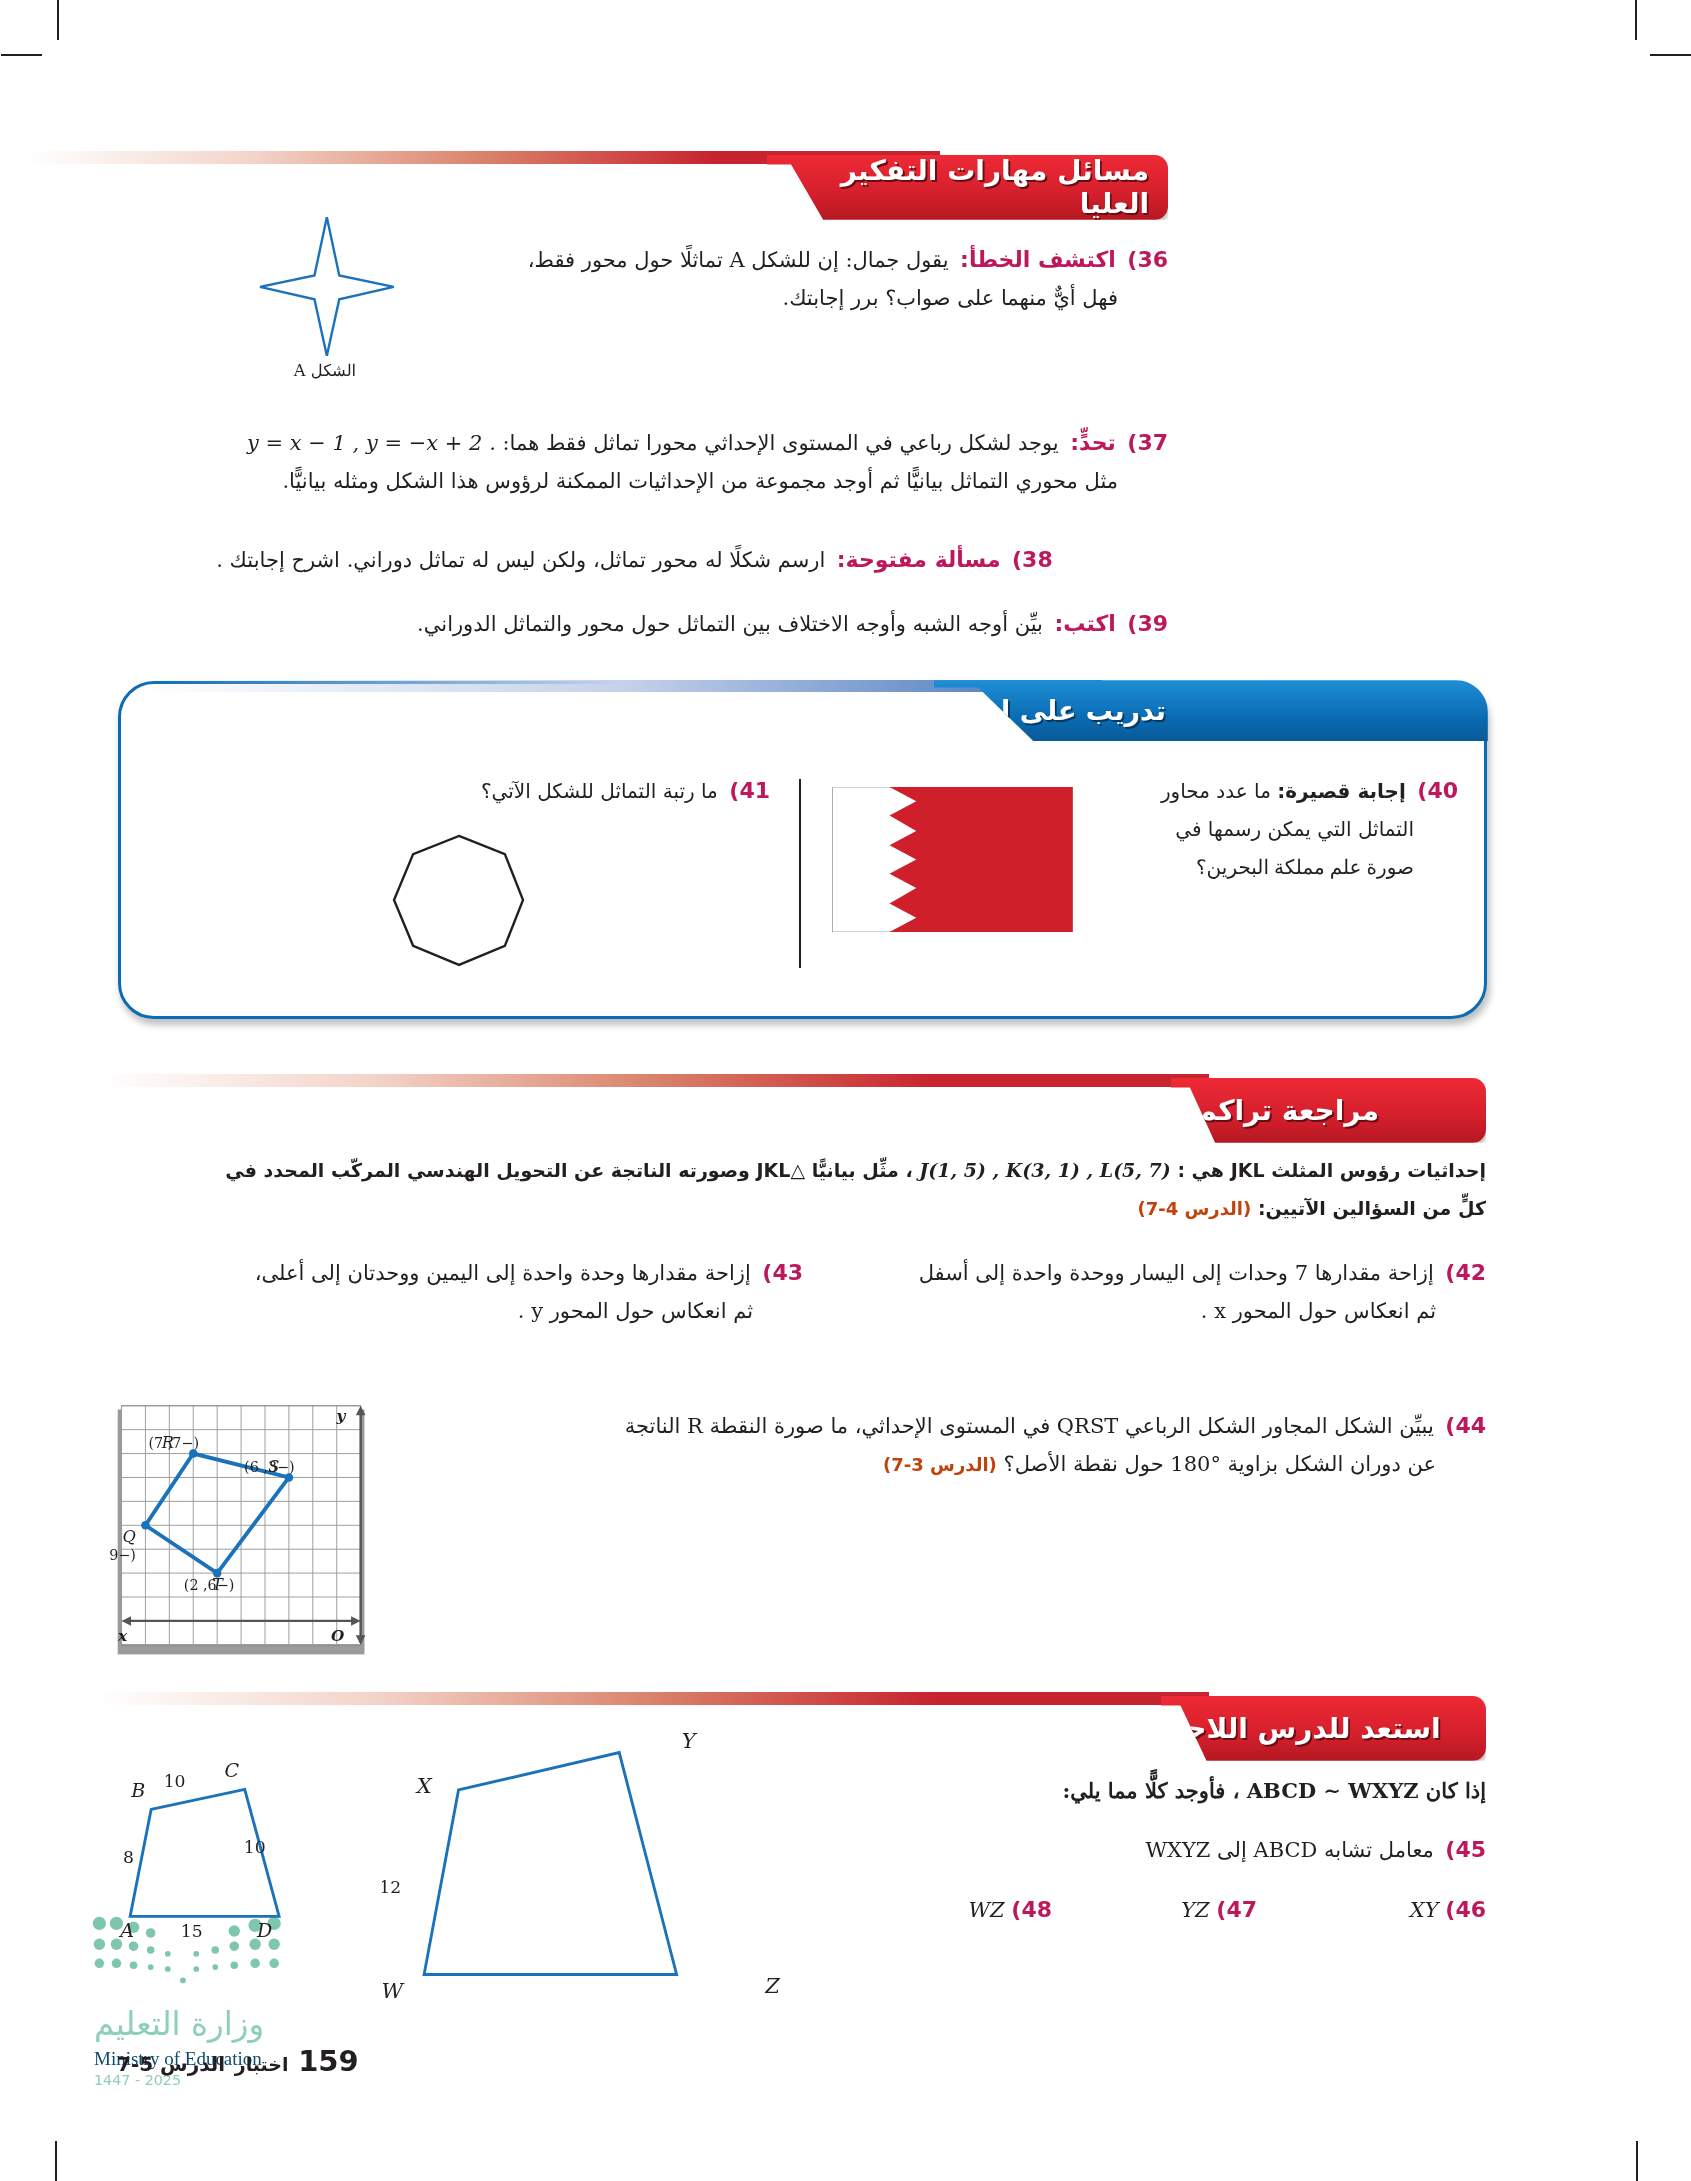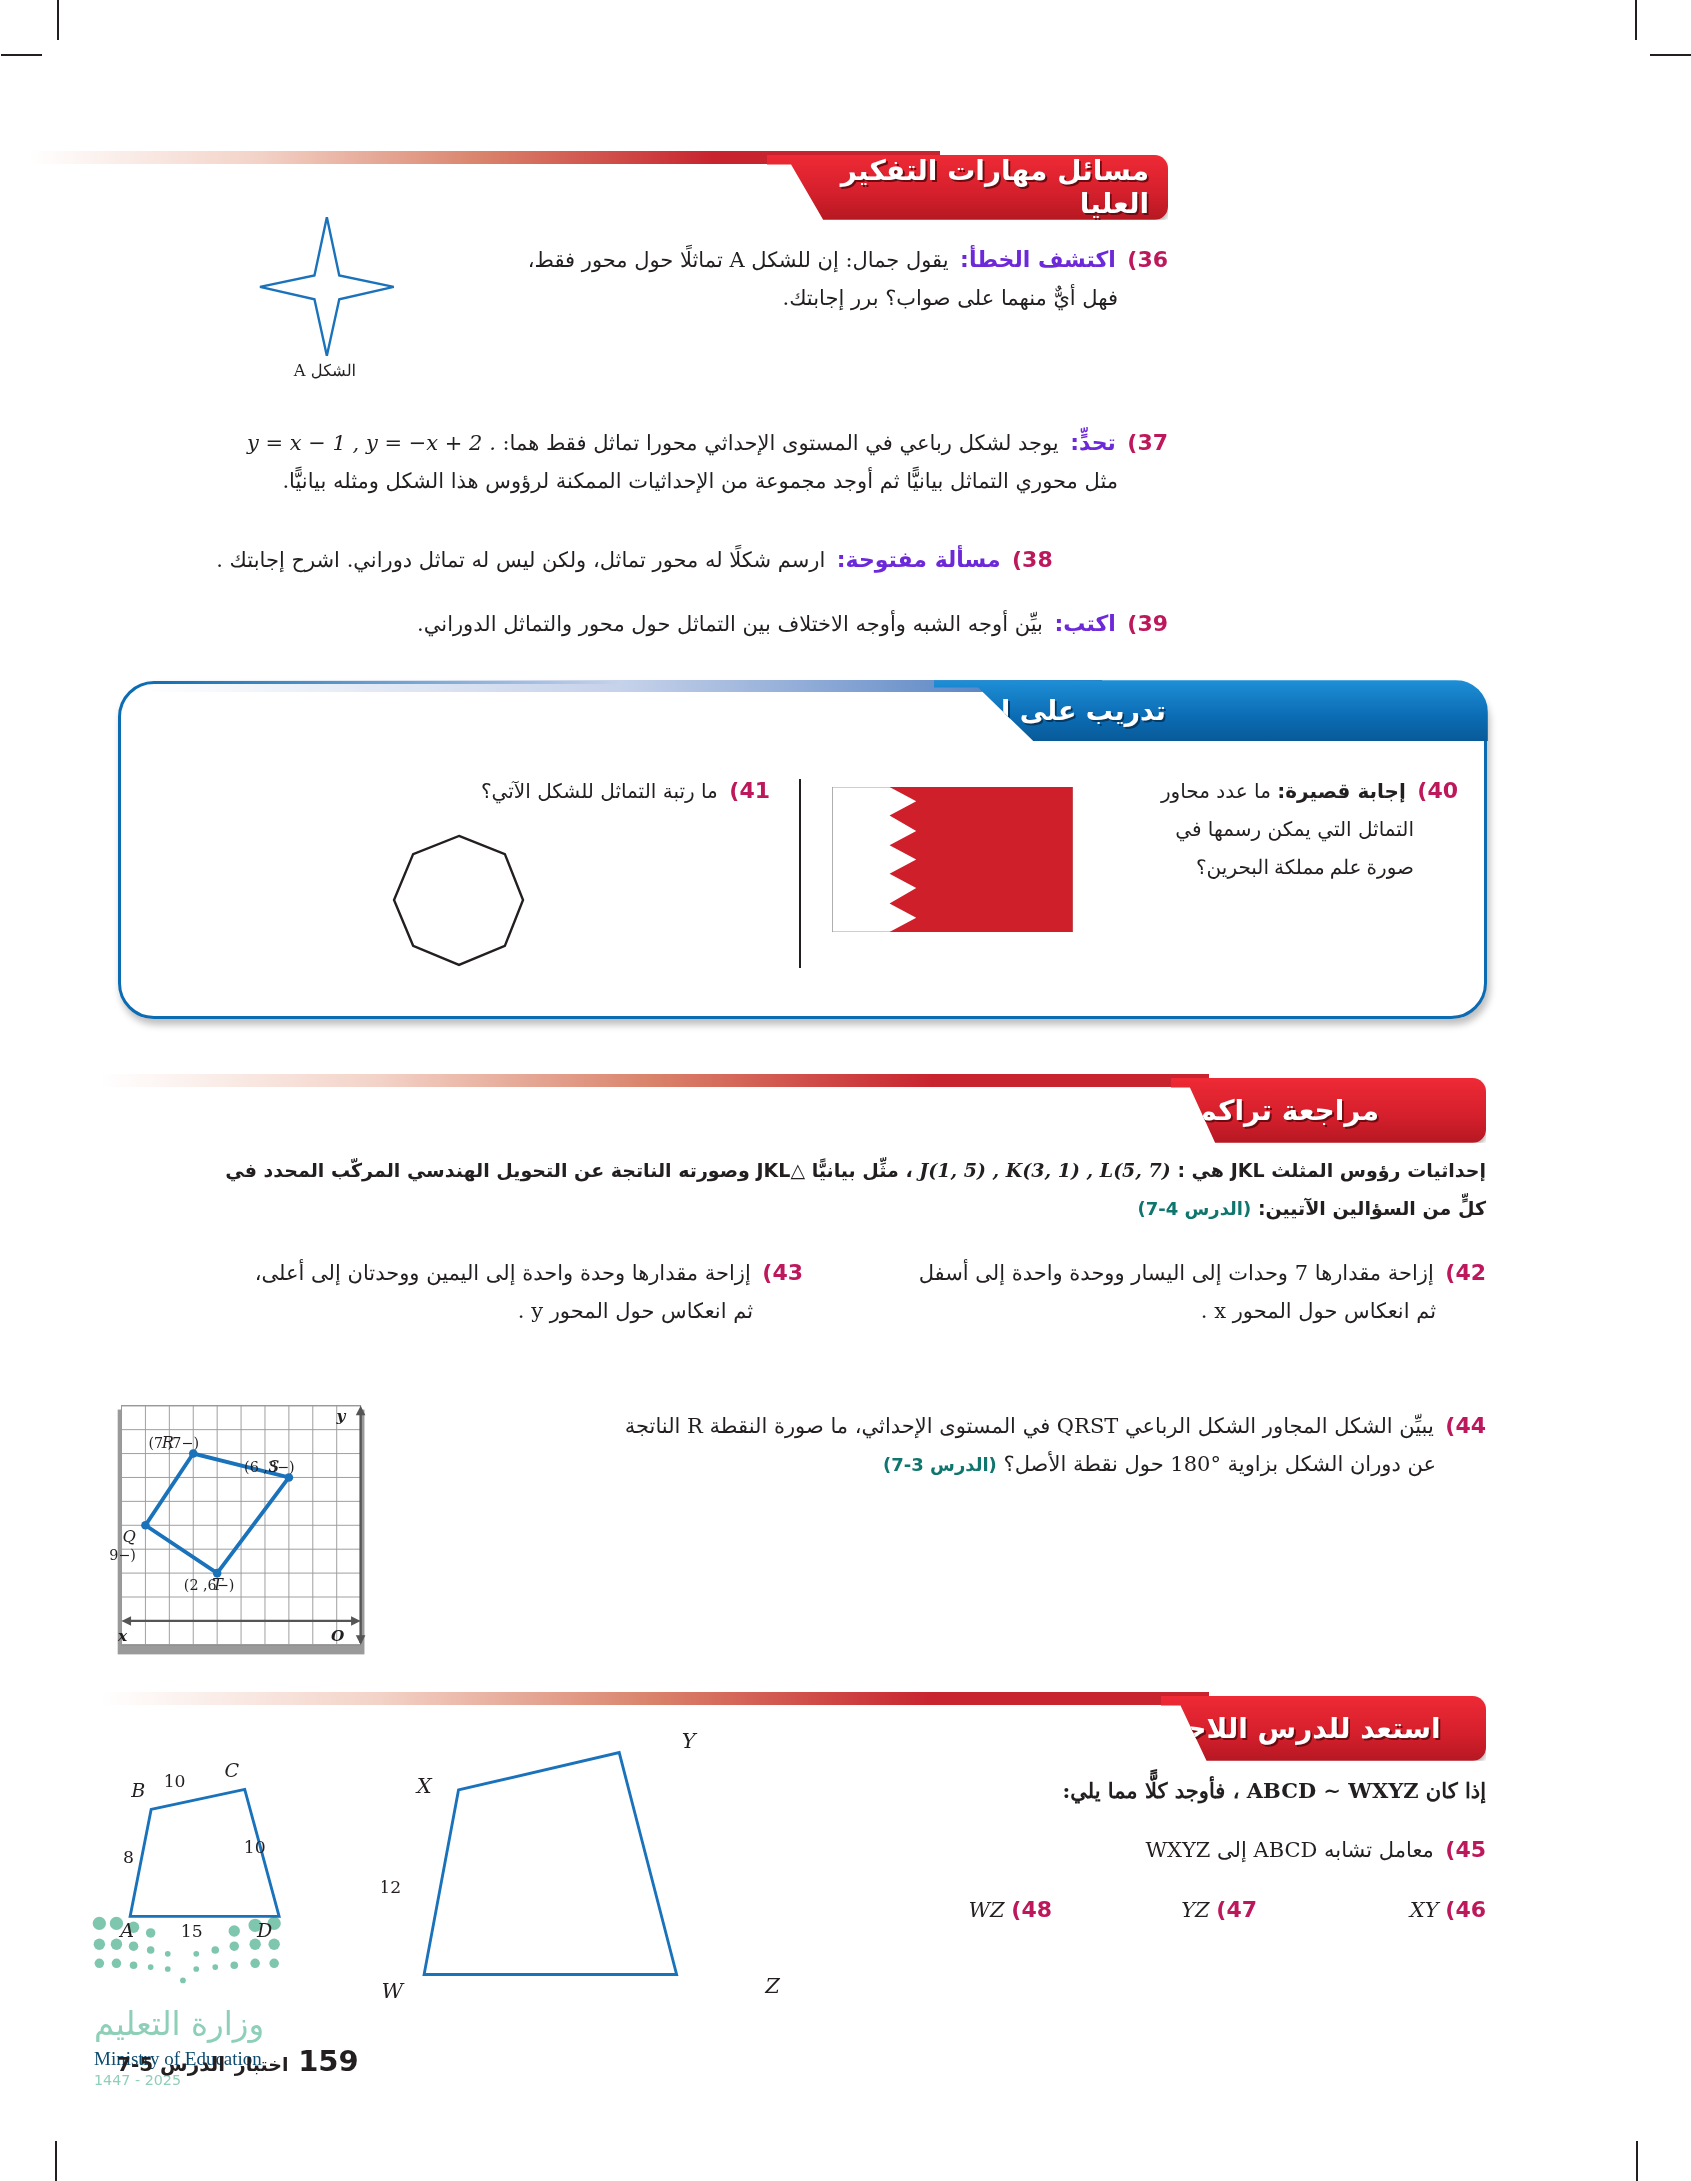--- a/index.html
+++ b/index.html
@@ -17,24 +17,24 @@
     background: linear-gradient(to bottom, #ee2a35 0%, #d41f2c 60%, #b51822 100%);
     border-radius: 0 13.4px 13.4px 0;
     clip-path: polygon(0 0, 100% 0, 100% 100%, 14% 100%, 6% 15%, 0 15%);
     box-shadow: 0 3.8px 5.7px rgba(0,0,0,0.3);
     display: flex; align-items: center; justify-content: flex-end; padding-right: 19px;
   }
   .ribbon-title { color: #fff; font-family: "DejaVu Sans", sans-serif; font-weight: bold; font-size: 28px;
     text-shadow: 1.9px 1.9px 0 #6a0d12; letter-spacing: 0.5px; }
 
   .qnum { font-family: "DejaVu Sans", sans-serif; font-weight: bold; font-size: 22px; color: #be185d; margin-left: 11.5px; }
-  .qlabel { font-family: "DejaVu Sans", sans-serif; font-weight: bold; color: #6d28d9; font-size: 22px; margin-left: 11.5px; }
+  .qlabel { font-family: "DejaVu Sans", sans-serif; font-weight: bold; color: #be185d; font-size: 22px; margin-left: 11.5px; }
   .qtext { font-size: 21px; line-height: 38px; }
   .math { font-family: "DejaVu Serif", serif; font-style: italic; direction: ltr; unicode-bidi: embed; }
-  .lesson-ref { font-family: "DejaVu Sans", sans-serif; font-weight: bold; color: #0f766e; font-size: 18px; }
+  .lesson-ref { font-family: "DejaVu Sans", sans-serif; font-weight: bold; color: #c2410c; font-size: 18px; }
 
   .block { position: absolute; direction: rtl; text-align: right; }
 
   
   .test-box { position: absolute; left: 118px; top: 681px; width: 1369px; height: 338px;
     border: 3.8px solid #0b6cb4; border-radius: 36px; background: #fff;
     box-shadow: 2.9px 5.7px 7.6px rgba(0,0,0,0.25); }
   .test-ribbon { position: absolute; right: -3.8px; top: -3.8px; width: 554px; height: 61px;
     background: linear-gradient(to bottom, #1e8fd6 0%, #0b6cb4 60%, #085a98 100%);
     border-radius: 0 32.5px 0 0;

